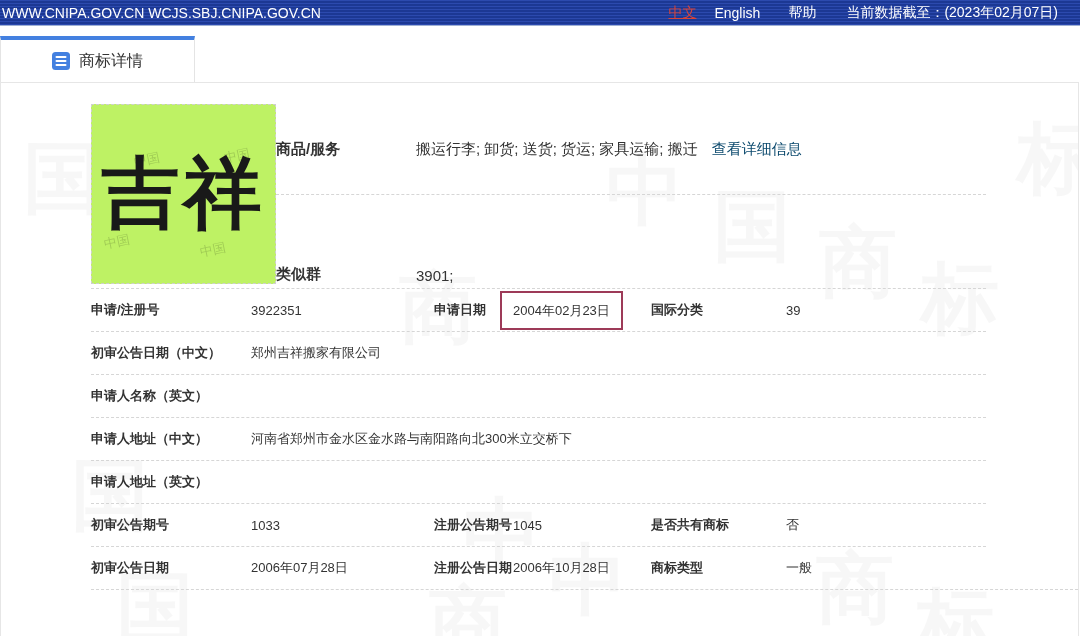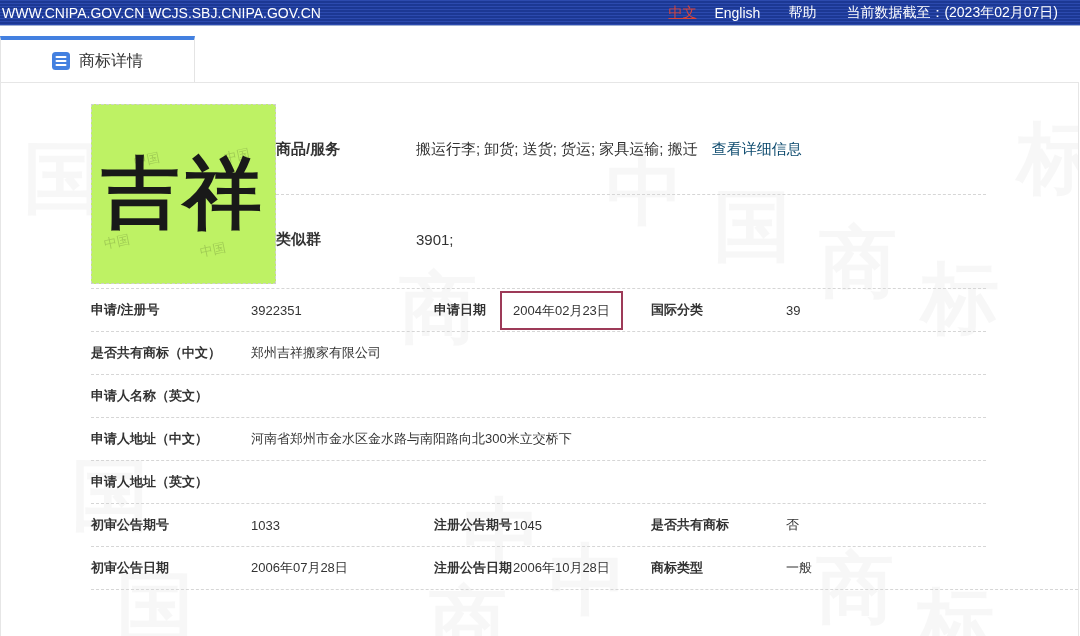--- a/index.html
+++ b/index.html
@@ -71,21 +71,21 @@
     font-size:78px; font-weight:bold; color:#191919; letter-spacing:4px;
     position:relative; z-index:1;
   }
   .tm-wm {
     position:absolute; font-size:13px; color:rgba(0,0,0,0.16);
     transform:rotate(-12deg); z-index:0;
   }
   .media-fields { flex:1; margin-left:0; margin-right:92px; }
   .mrow { display:flex; align-items:center; font-size:15px; }
   .mrow1 { height:90px; }
-  .mrow2 { height:90px; border-top:1px dashed #d6d6d6; }
+  .mrow2 { height:90px; border-top:1px dashed #d6d6d6;align-items:flex-end; }
   .mlabel { width:140px; font-weight:bold; flex:none; }
   .detail-link { color:#0c4a6e; margin-left:14px; cursor:pointer; }
 
   
   .rows { margin:0 92px 0 90px; position:relative; z-index:1; }
   .row {
     height:43px; display:flex; align-items:center;
     border-top:1px dashed #d6d6d6; font-size:13px;
   }
   .bottom-line { margin-left:90px; border-top:1px dashed #d6d6d6; position:relative; z-index:1; }
@@ -172,21 +172,21 @@
     <div class="row">
       <span class="lab l1">申请/注册号</span>
       <span class="v1">3922351</span>
       <span class="lab l2">申请日期</span>
       <span class="v2"><span class="hl-box">2004年02月23日</span></span>
       <span class="lab l3">国际分类</span>
       <span class="v3">39</span>
     </div>
 
     <div class="row">
-      <span class="lab lw">是否共有商标（中文）</span>
+      <span class="lab lw">初审公告日期（中文）</span>
       <span class="vw">郑州吉祥搬家有限公司</span>
     </div>
 
     <div class="row">
       <span class="lab lw">申请人名称（英文）</span>
       <span class="vw"></span>
     </div>
 
     <div class="row">
       <span class="lab lw">申请人地址（中文）</span>

